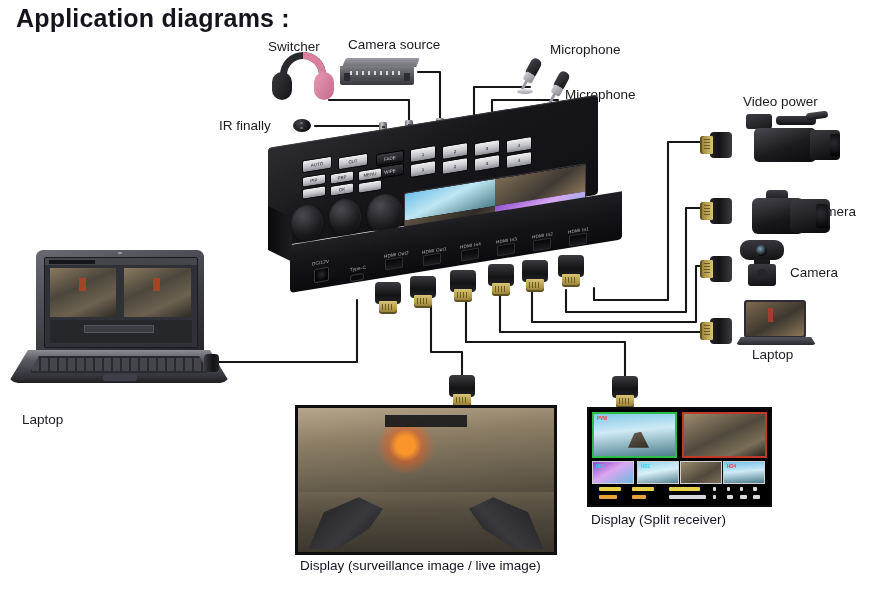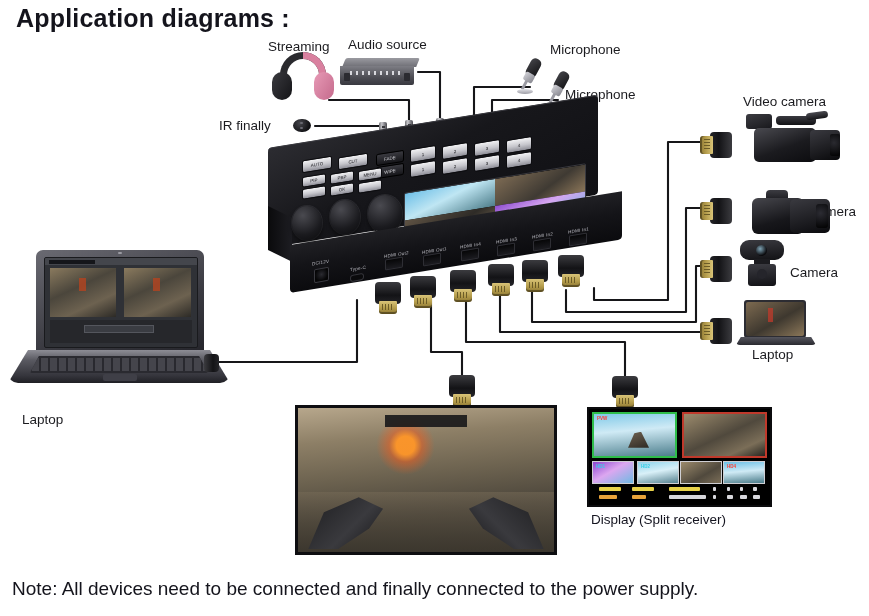--- a/index.html
+++ b/index.html
@@ -282,29 +282,29 @@
       <path d="M707,328 L704,328 L704,332 L500,332 L500,294"></path>
 
       <path d="M466,296 L466,342 L625,342 L625,382"></path>
 
       <path d="M431,298 L431,352 L462,352 L462,378"></path>
 
       <path d="M357,300 L357,362 L212,362 L212,364"></path>
     </g>
   </svg>
 
-  <div class="lbl" style="left:268px;top:40px;">Streaming</div>
+  <div class="lbl" style="left:268px;top:40px;">Switcher</div>
   <div class="headphone">
     <div class="hp-band"></div>
     <div class="hp-band pink"></div>
     <div class="hp-cup l"></div>
     <div class="hp-cup r"></div>
   </div>
 
-  <div class="lbl" style="left:348px;top:38px;">Audio source</div>
+  <div class="lbl" style="left:348px;top:38px;">Camera source</div>
   <div class="audiobox">
     <div class="ab-top"></div>
     <div class="ab-face"></div>
     <div class="ab-vents"></div>
     <div class="ab-knob" style="left:4px;"></div>
     <div class="ab-knob" style="left:64px;"></div>
   </div>
 
   <div class="lbl" style="left:219px;top:119px;">IR finally</div>
   <div class="ir">
@@ -445,21 +445,21 @@
   </div>
   <div class="hdmi" style="left:522px;top:260px;">
     <div class="shell"></div>
       <div class="tip"></div>
   </div>
   <div class="hdmi" style="left:558px;top:255px;">
     <div class="shell"></div>
       <div class="tip"></div>
   </div>
 
-  <div class="lbl" style="left:743px;top:95px;">Video camera</div>
+  <div class="lbl" style="left:743px;top:95px;">Video power</div>
   <div class="vidcam">
     <div class="vc-handle"></div>
     <div class="vc-mic"></div>
     <div class="vc-vf"></div>
     <div class="vc-body"></div>
     <div class="vc-lens"></div>
   </div>
   <div class="hdmi h-right" style="left:702px;top:128px;">
     <div class="shell"></div>
       <div class="tip"></div>
@@ -528,20 +528,21 @@
     <div class="shell"></div>
       <div class="tip"></div>
   </div>
   <div class="disp1">
     <div class="img"></div>
     <div class="sign"></div>
     <div class="rubble"></div>
     <div class="gunL"></div>
     <div class="gunR"></div>
   </div>
+  <div class="cap" style="left:300px;top:558px;">Display (surveillance image / live image)</div>
 
   <div class="hdmi" style="left:612px;top:376px;">
     <div class="shell"></div>
       <div class="tip"></div>
   </div>
   <div class="disp2">
     <div class="d2-main d2-pvw">
       <div class="d2-tag">PVW</div>
     </div>
     <div class="d2-main d2-pgm"></div>
@@ -573,15 +574,14 @@
         <span class="cell w" style="left:44%;width:22%;"></span>
         <span class="cell w" style="left:70%;width:2%;"></span>
         <span class="cell w" style="left:78%;width:4%;"></span>
         <span class="cell w" style="left:86%;width:4%;"></span>
         <span class="cell w" style="left:94%;width:4%;"></span>
       </div>
     </div>
   </div>
   <div class="cap" style="left:591px;top:512px;">Display (Split receiver)</div>
 
-  <div class="note">Note: All devices need to be connected and finally connected to the power supply.</div>
 
 </div>
 
 </body></html>

